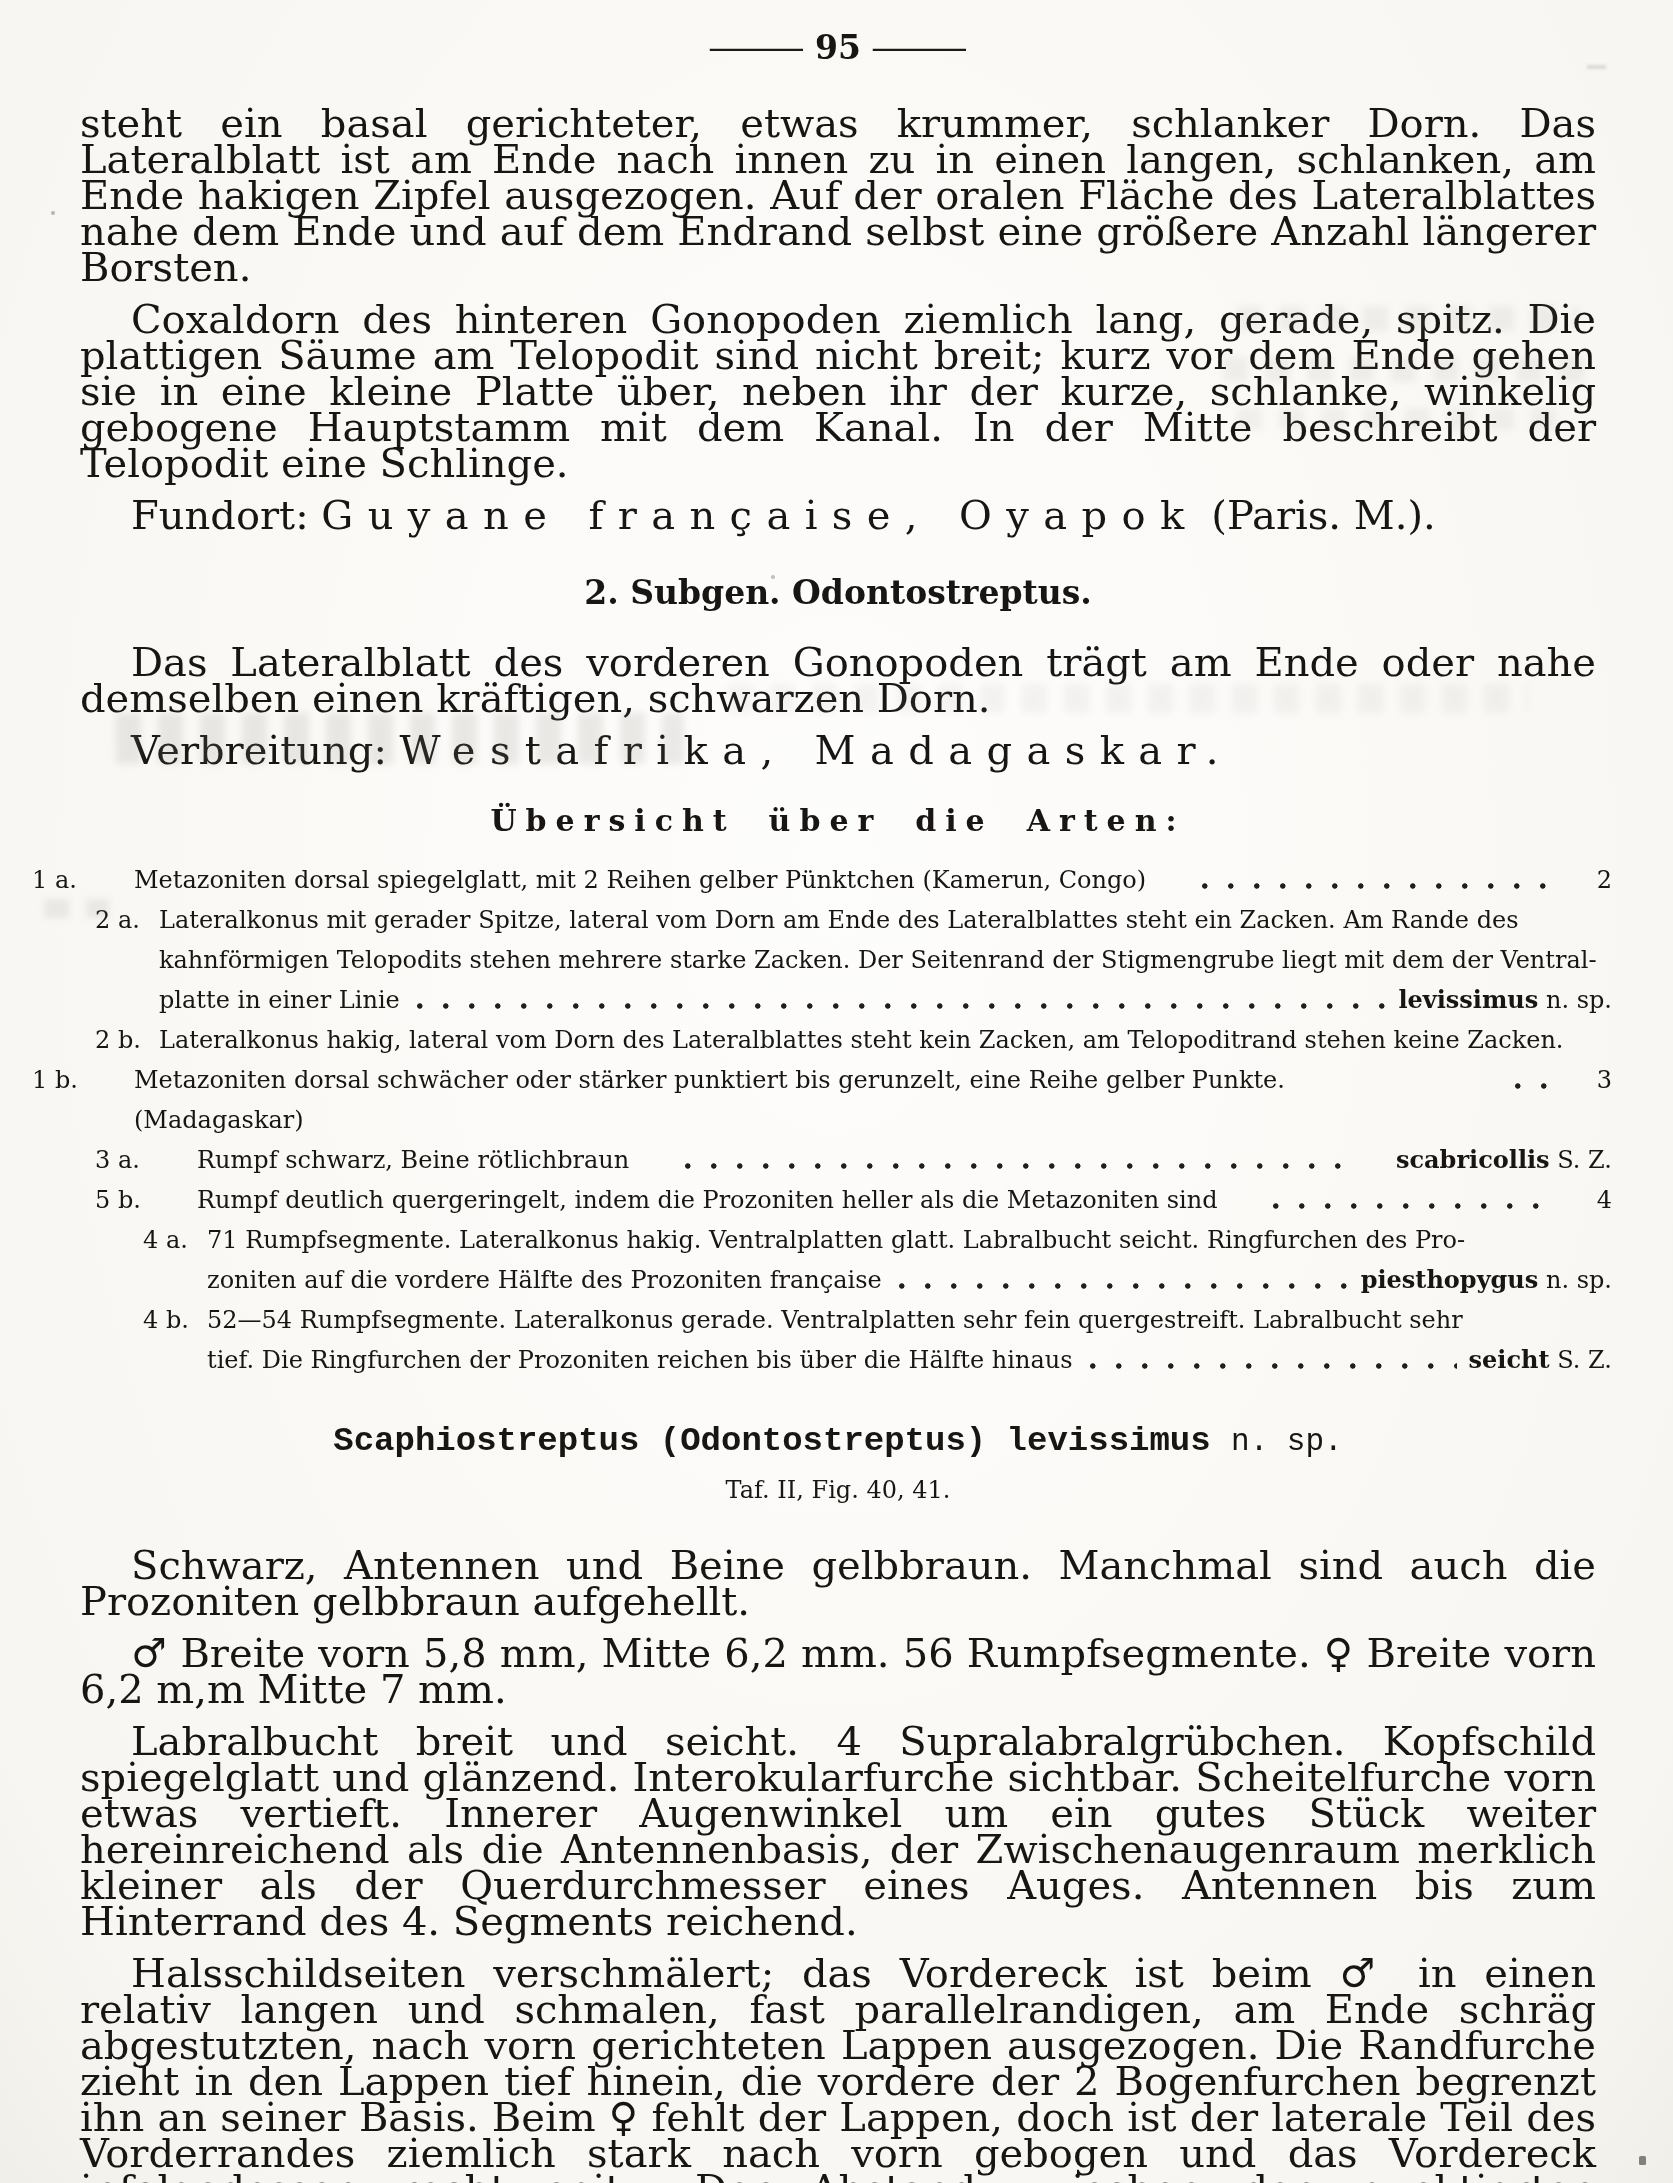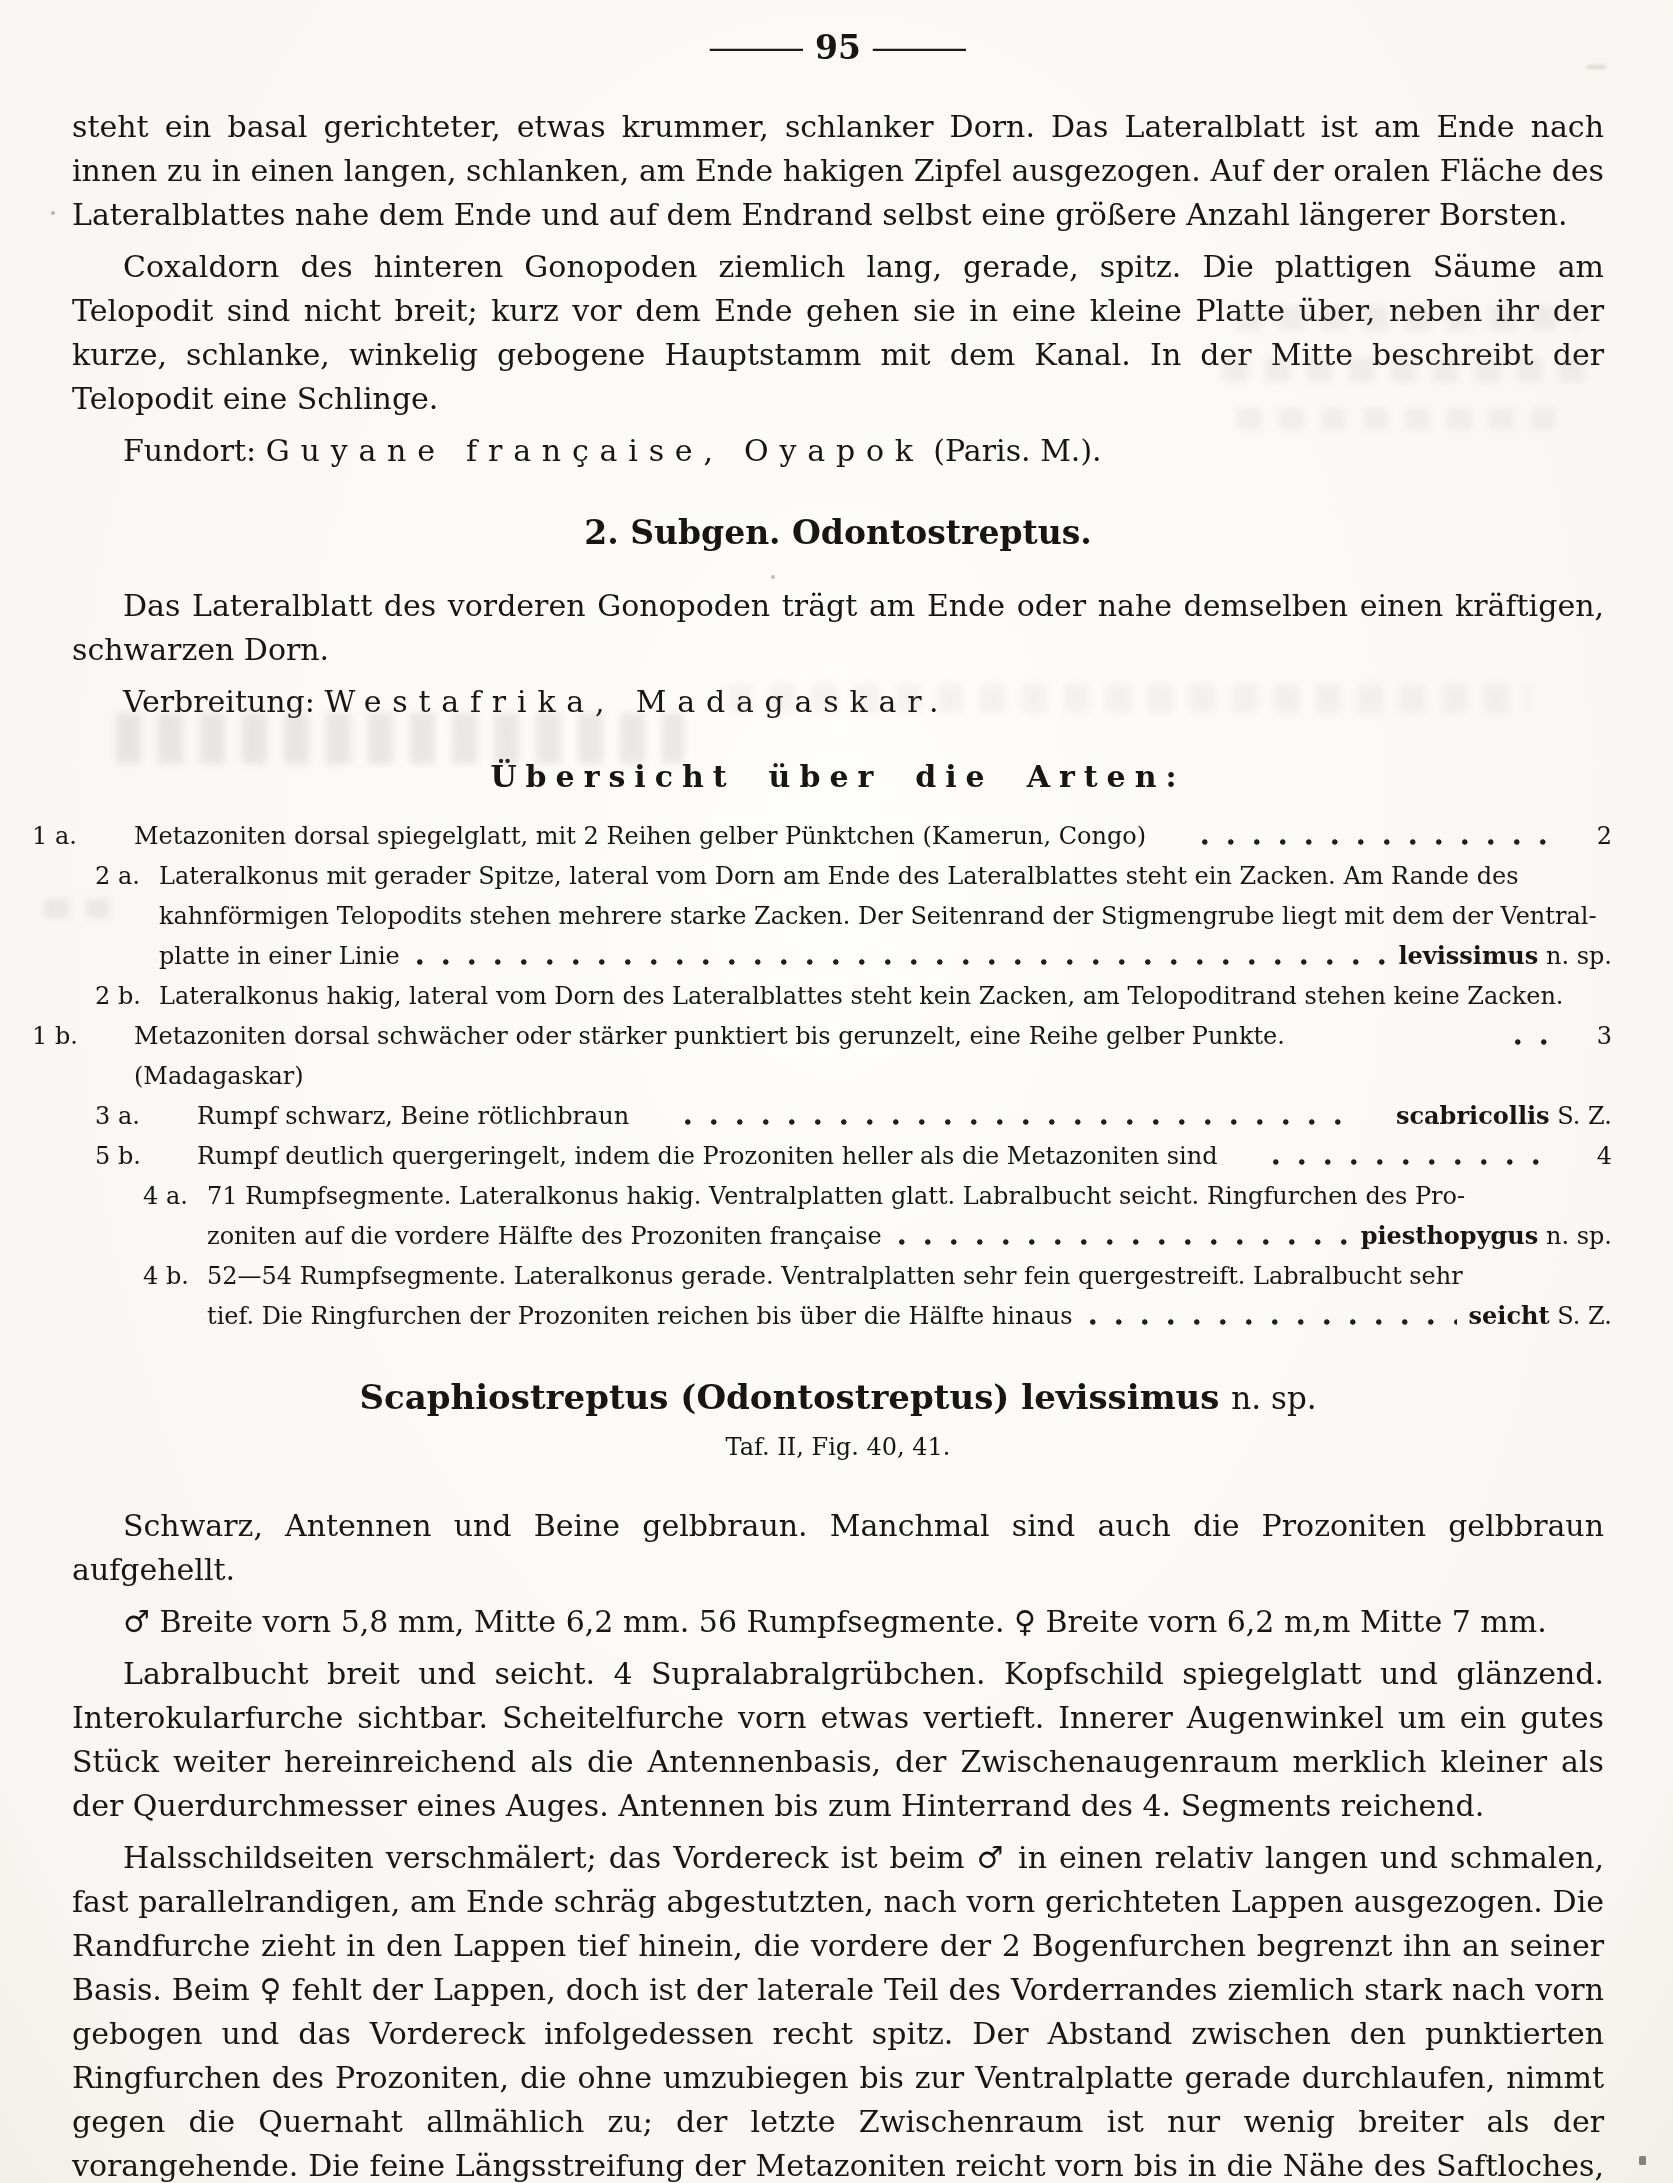--- a/index.html
+++ b/index.html
@@ -27,43 +27,44 @@
     font-size:33px;font-weight:bold;
   }
   .page-header .dash{
     display:inline-block;
     transform:scaleX(3.1);
     font-weight:400;
     color:#1c1916;
   }
   
   .body-par{
-    font-size:30px;line-height:44px;
+    font-size:40px;line-height:36px;
     text-align:justify;
-    margin:8px;
+    margin:16px;
   }
   .body-par.ind{text-indent:51px;}
   .sperr{letter-spacing:0.36em;}
   
   .subgen-heading{
     text-align:center;
     font-size:33px;line-height:38px;
     font-weight:bold;
     margin:41px 0 32px 0;
   }
   .key-title{
     text-align:center;
     font-size:30px;line-height:35px;
     letter-spacing:0.30em;word-spacing:0.45em;
     margin:35px 0 22px 0;
   }
   .species-heading{
     text-align:center;
     font-size:34px;line-height:39px;
     margin:42px 0 11.6px 0;
+    font-family:Liberation Mono, monospace;
   }
   .species-heading .sp-bold{font-weight:bold;}
   .species-heading .sp-plain{font-weight:400;font-size:31px;}
   .species-sub{
     text-align:center;
     font-size:24px;line-height:36px;
     margin:0 0 39px 0;
   }
   
   .key-block{

